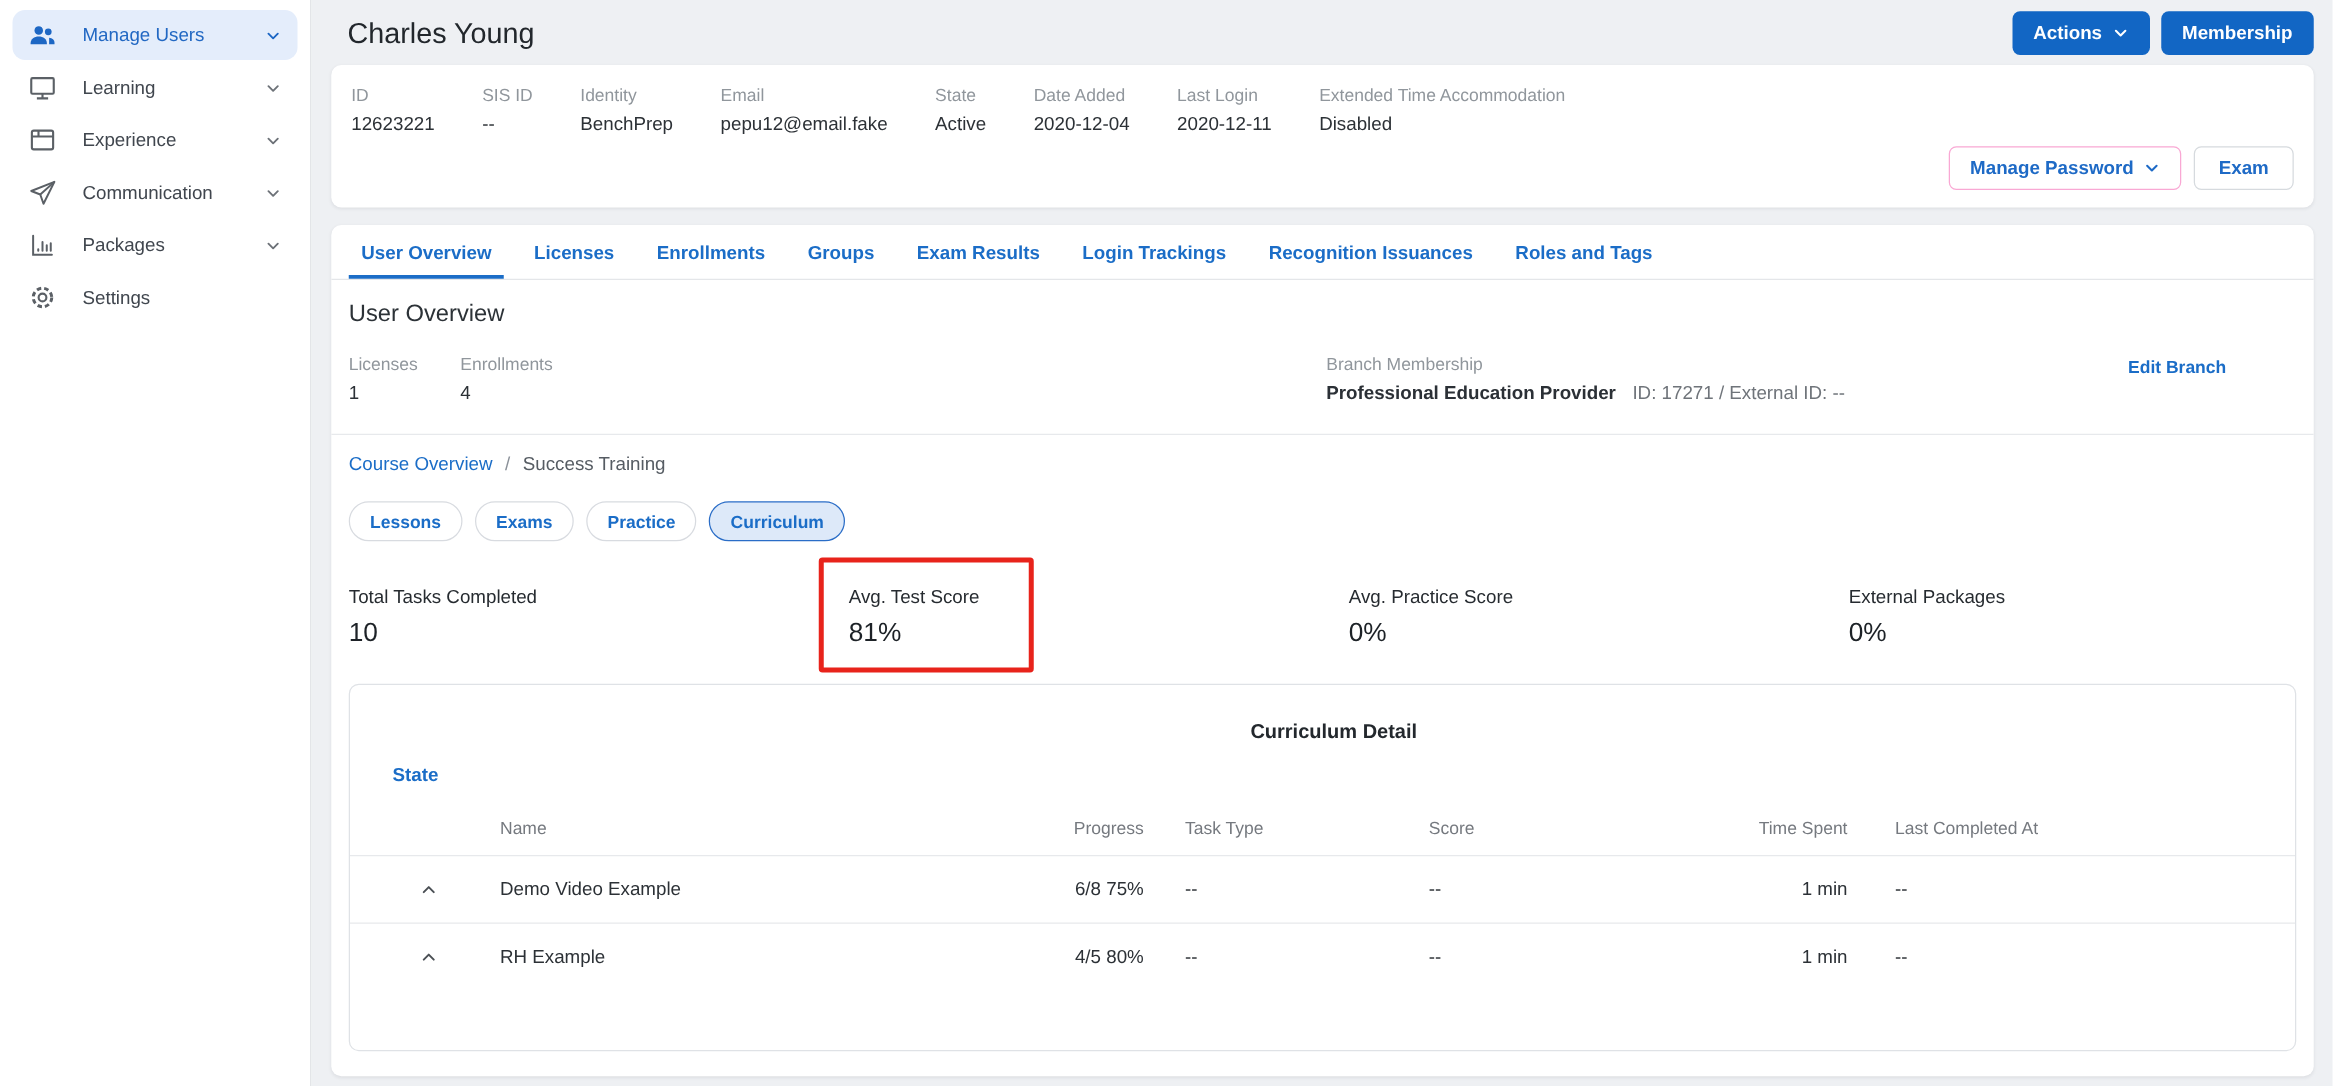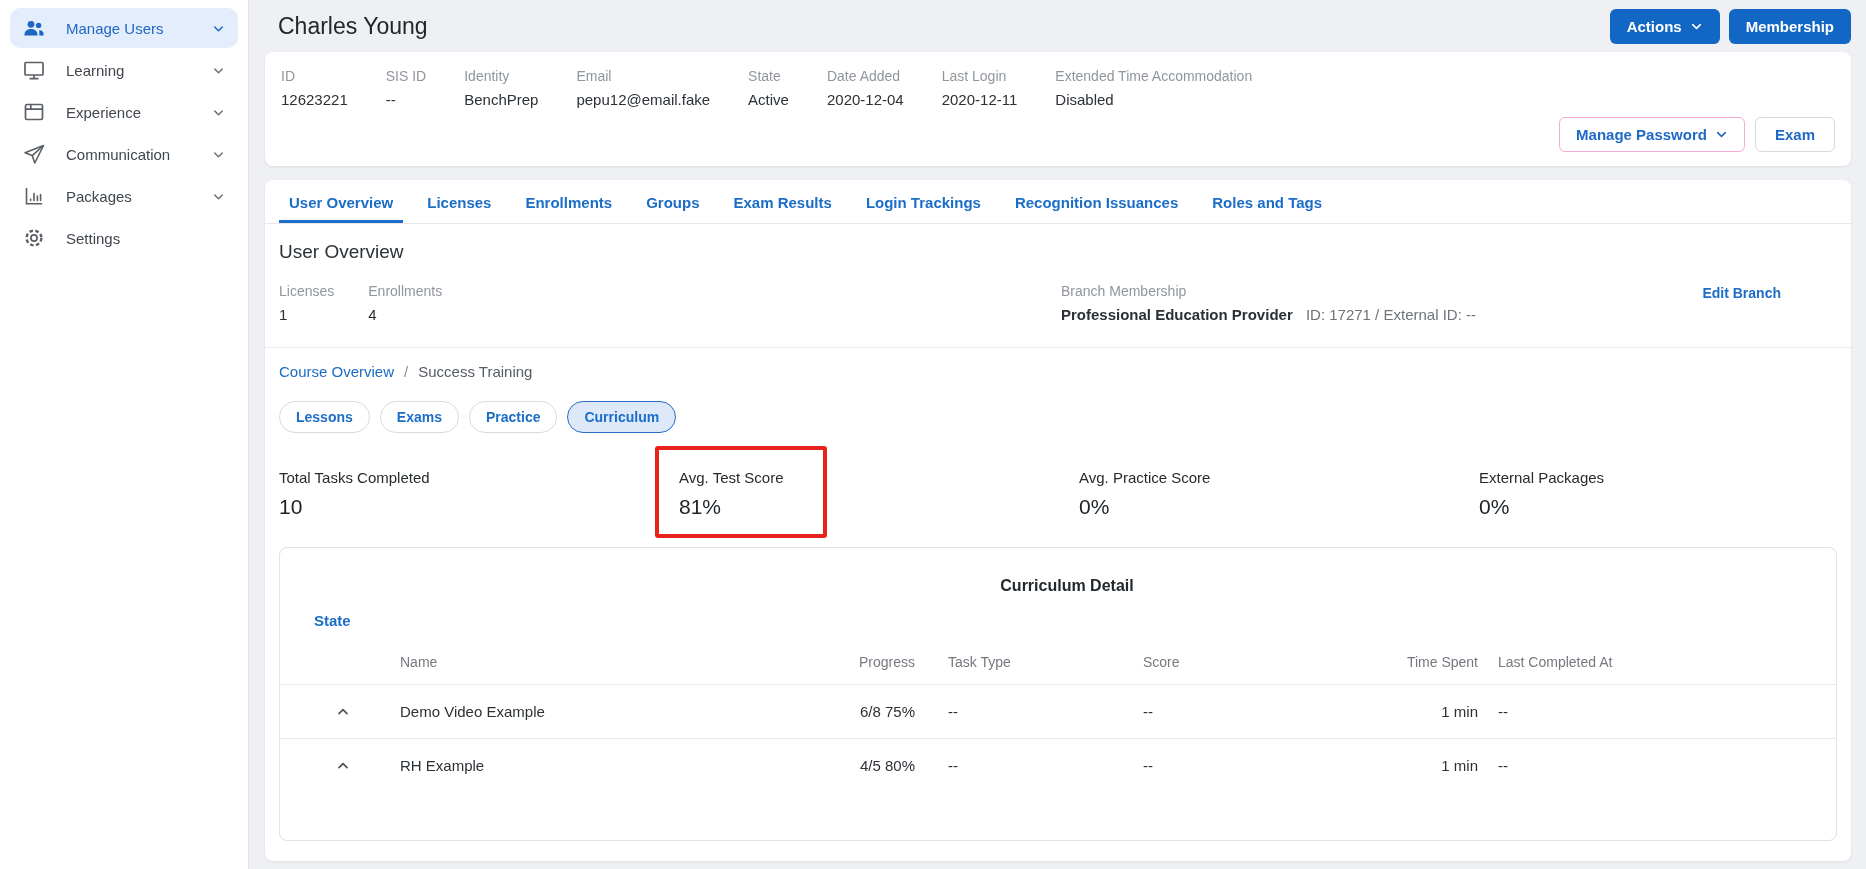--- a/index.html
+++ b/index.html
@@ -99,21 +99,21 @@
   .thead { height: 44px; color: #75797f; font-size: 14px; }
   .tbody-row { height: 54px; border-top: 1px solid #e7e9ec; font-size: 15px; color: #2c3136; }
   .c-chev { padding-left: 55px; display: flex; }
   .c-chev button { background: none; border: none; cursor: pointer; color: #4b5055; padding: 0; display: flex; }
   .c-chev svg { width: 16px; height: 16px; }
   .c-name { padding-left: 30px; }
   .c-progress { text-align: right; }
   .c-tasktype { padding-left: 33px; }
   .c-score { padding-left: 0; }
   .c-time { text-align: right; }
-  .c-last { padding-left: 20px; }
+  .c-last { padding-left: 38px; }
 </style>
 </head>
 <body>
 
 <div class="app">
 
   <aside class="sidebar">
 
     <div class="nav-item active">
       <span class="nav-icon">

